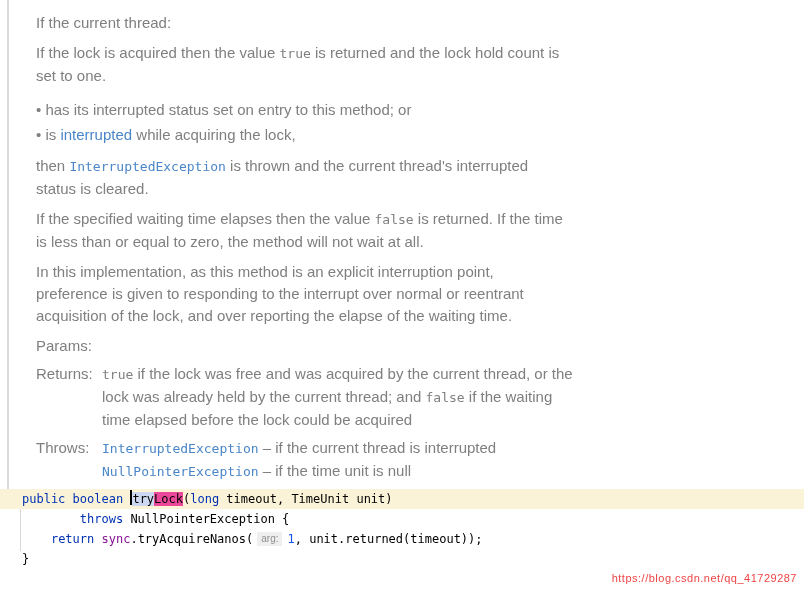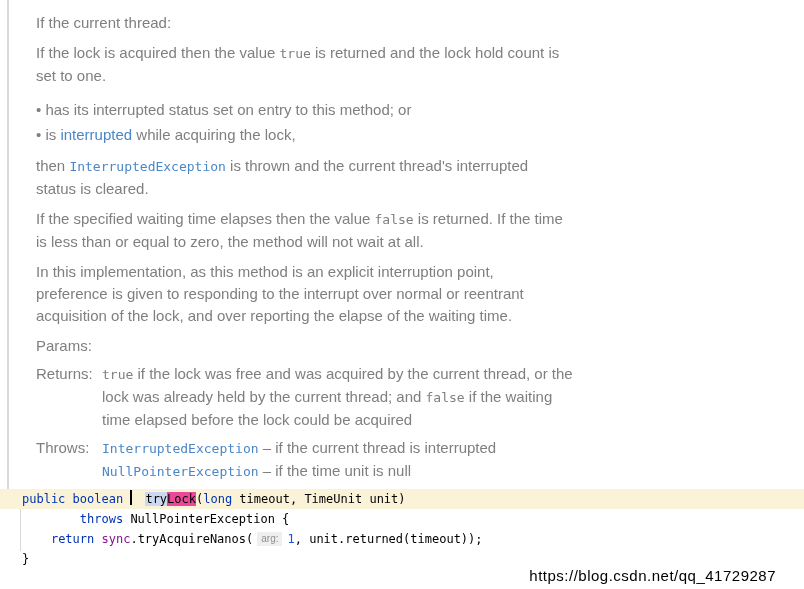--- a/index.html
+++ b/index.html
@@ -33,40 +33,40 @@
   .code{
     position:relative;margin-top:6px;
     font-family:"DejaVu Sans Mono","Liberation Mono",monospace;
     font-size:12px;color:#000;
   }
   .code-line{height:20px;line-height:20px;padding-left:22px;white-space:pre;}
   .caret-row{background:#fbf3d8;}
   .sg-kw{color:#0033b3;}
   .sg-field{color:#871094;}
   .sg-num{color:#1750eb;}
-  .sg-sel{background:#ccd7f0;margin-left:13px;}
+  .sg-sel{background:#ccd7f0;}
   .sg-find{background:#ec4899;}
   .sg-caret{
     display:inline-block;width:2px;height:15px;background:#000;
     vertical-align:-2px;
   }
   .sg-inlay{
     display:inline-block;background:#efefef;color:#8f8f8f;
     border-radius:0;font-size:10px;line-height:14px;height:14px;
     padding:0 4px;margin:0 5px 0 4px;vertical-align:1px;
     font-family:"Liberation Sans",sans-serif;white-space:nowrap;
   }
   .indent-guide{
     position:absolute;left:20px;top:20px;width:1px;height:42px;
     background:#d8d8d8;
   }
   
   .watermark{
-    position:absolute;right:28px;bottom:5px;
-    font-size:15px;color:#000000;letter-spacing:0.5px;
+    position:absolute;right:7px;bottom:5px;
+    font-size:11px;color:#ef4444;letter-spacing:0.5px;
   }
 </style>
 </head>
 <body>
 
 <div class="doc-rule"></div>
 
 <div class="doc">
   <p><span class="sg-plain">If the current thread:</span></p>
   <p><span class="sg-plain">If the lock is acquired then the value </span><span class="sg-code">true</span><span class="sg-plain"> is returned and the lock hold count is</span><br><span class="sg-plain">set to one.</span></p>

